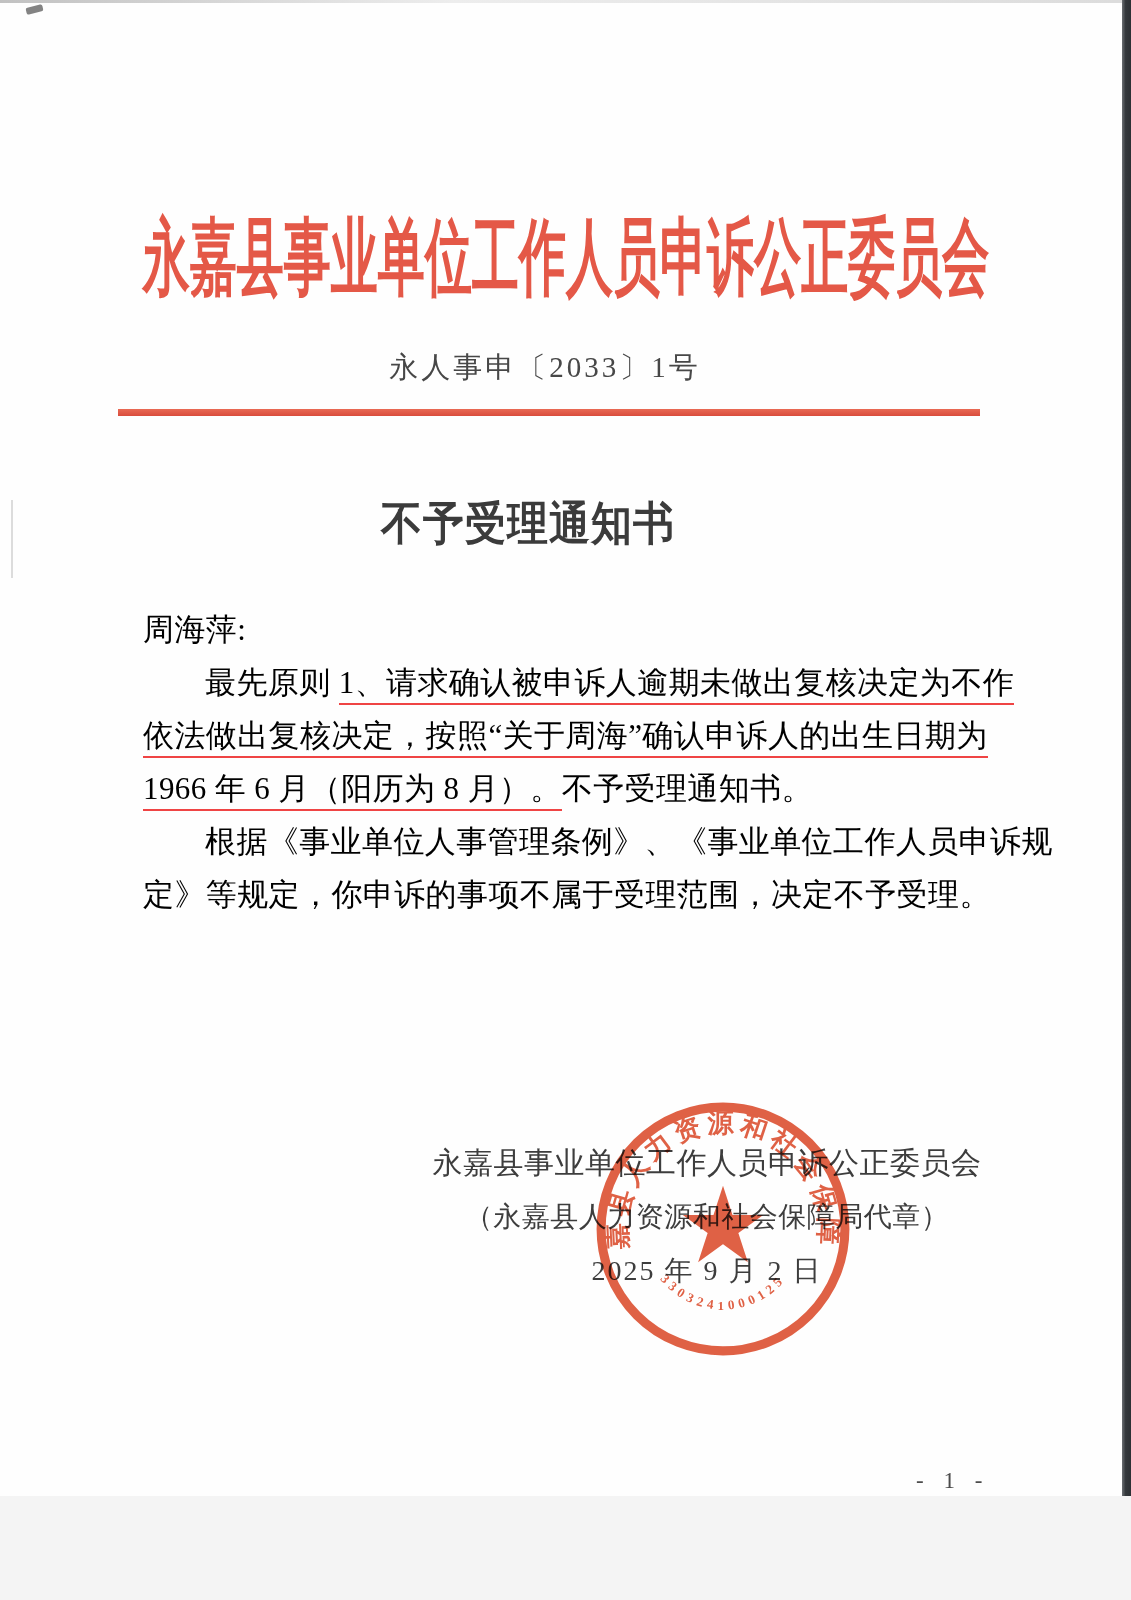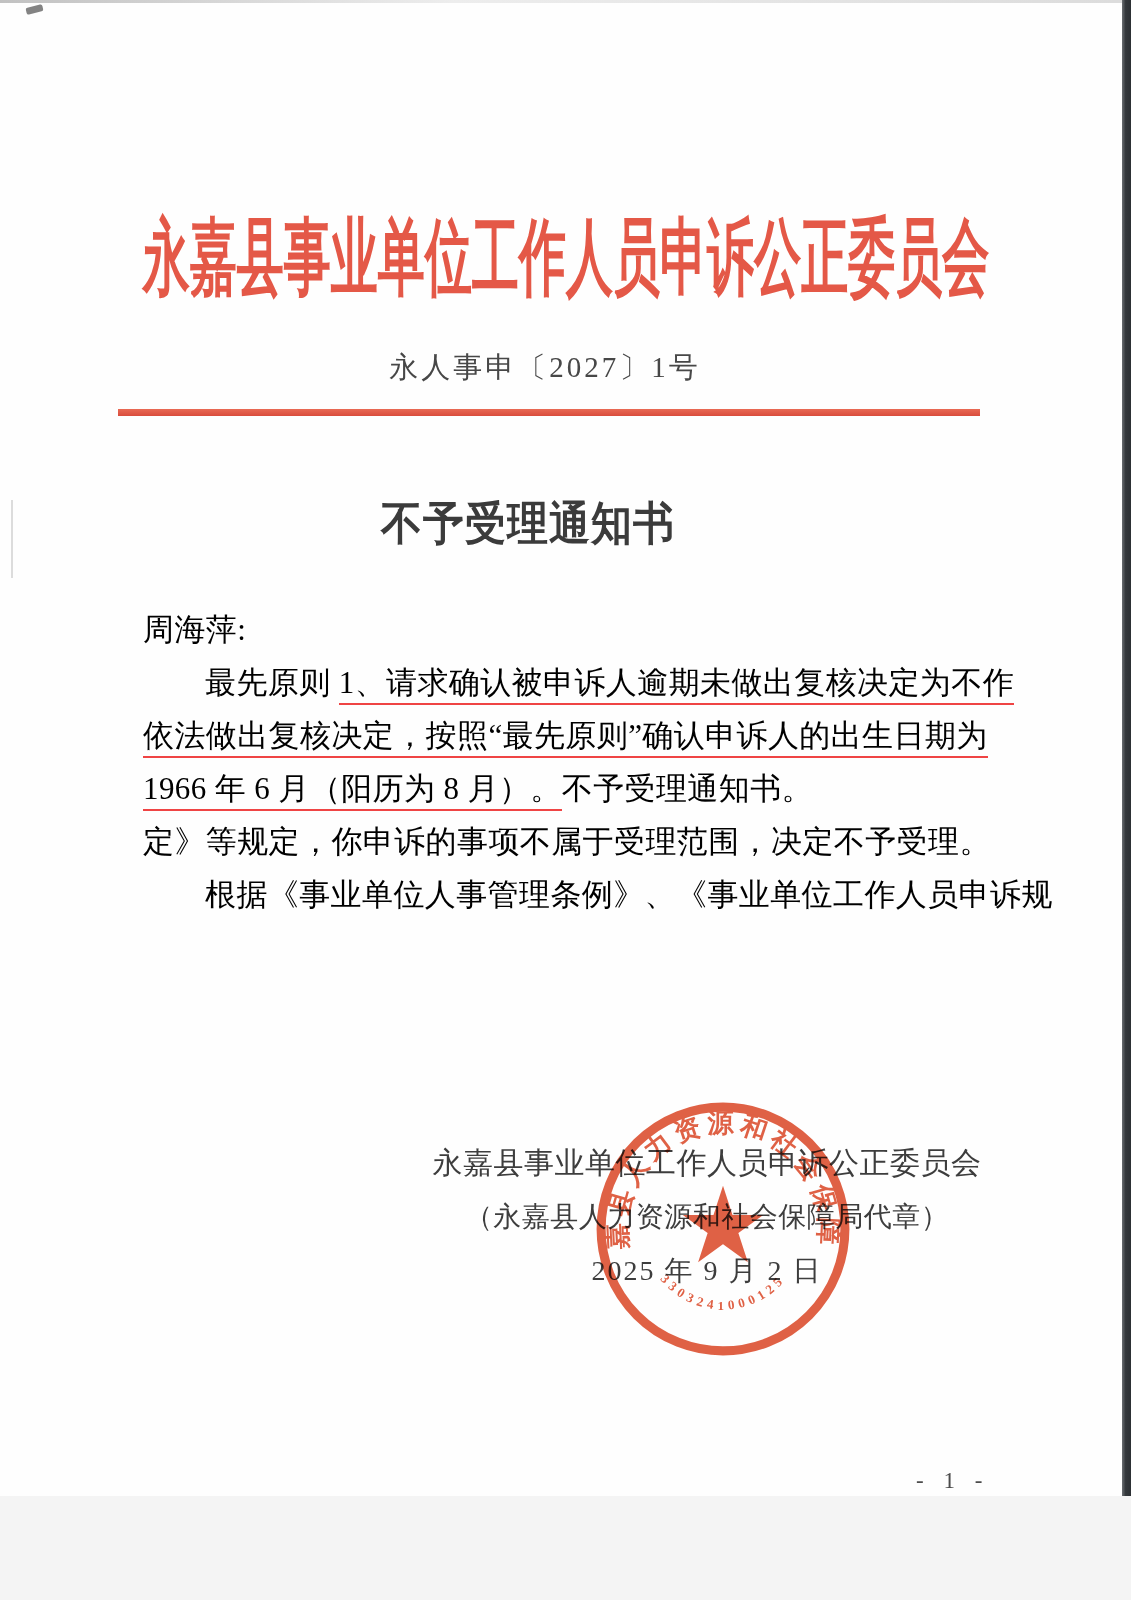--- a/index.html
+++ b/index.html
@@ -78,44 +78,44 @@
 <div class="page">
 
   <div class="scan-top-edge"></div>
   <div class="scan-right-edge"></div>
   <div class="scan-bottom-edge"></div>
   <div class="scan-corner-mark"></div>
   <div class="scan-scratch"></div>
 
   <div class="letterhead">永嘉县事业单位工作人员申诉公正委员会</div>
 
-  <div class="doc-number">永人事申〔2027〕1号</div>
+  <div class="doc-number">永人事申〔2033〕1号</div>
 
   <div class="red-rule"></div>
 
   <h1 class="doc-title">不予受理通知书</h1>
 
   <div class="body-text">
     <div class="body-line">
       <span>周海萍:</span>
     </div>
     <div class="body-line indent">
       <span>最先原则 </span><span class="u">1、请求确认被申诉人逾期未做出复核决定为不作</span>
     </div>
     <div class="body-line">
-      <span class="u">依法做出复核决定，按照“最先原则”确认申诉人的出生日期为</span>
+      <span class="u">依法做出复核决定，按照“关于周海”确认申诉人的出生日期为</span>
     </div>
     <div class="body-line">
       <span class="u">1966 年 6 月（阳历为 8 月）。</span><span>不予受理通知书。</span>
     </div>
+    <div class="body-line indent">
+      <span>根据《事业单位人事管理条例》、《事业单位工作人员申诉规</span>
+    </div>
     <div class="body-line">
       <span>定》等规定，你申诉的事项不属于受理范围，决定不予受理。</span>
-    </div>
-    <div class="body-line indent">
-      <span>根据《事业单位人事管理条例》、《事业单位工作人员申诉规</span>
     </div>
   </div>
 
   <div class="signature">
     <div class="sig-org">永嘉县事业单位工作人员申诉公正委员会</div>
     <div class="sig-agency">（永嘉县人力资源和社会保障局代章）</div>
     <div class="sig-date">2025 年 9 月 2 日</div>
   </div>
 
   <svg class="seal" viewBox="0 0 270 270">

